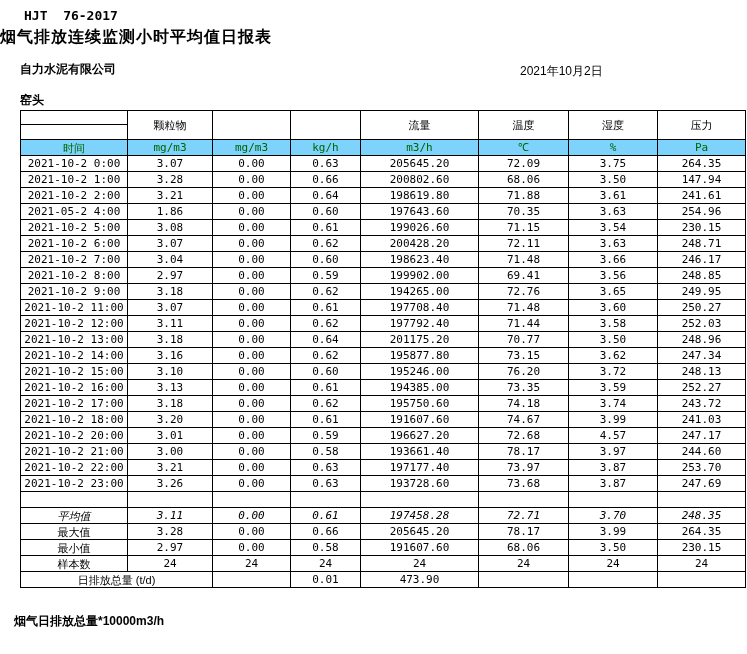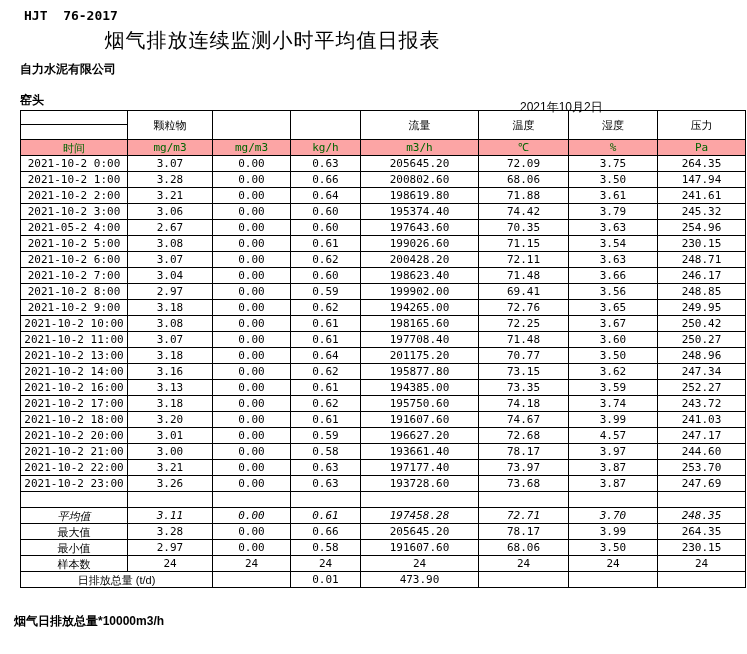--- a/index.html
+++ b/index.html
@@ -6,44 +6,44 @@
   body{
     width:747px;height:654px;background:#ffffff;position:relative;
     font-family:"Liberation Sans", sans-serif;color:#000;
   }
   .doc-code{
     position:absolute;top:8px;left:24px;
     font-family:"DejaVu Sans Mono", monospace;font-weight:bold;font-size:13px;
     white-space:pre;
   }
   .title{
-    position:absolute;top:27px;left:0;width:545px;text-align:center;
-    font-weight:normal;font-size:20px;letter-spacing:1px;
+    position:absolute;top:27px;left:0;width:545px;
+    font-weight:bold;font-size:16px;letter-spacing:1px;
   }
   .company{position:absolute;top:61px;left:20px;font-weight:bold;font-size:12px;}
   .station{position:absolute;top:92px;left:20px;font-weight:bold;font-size:12px;}
-  .report-date{position:absolute;top:63px;left:520px;font-size:12px;margin-top:36px;}
+  .report-date{position:absolute;top:63px;left:520px;font-size:12px;}
 
   table#report-table{
     position:absolute;top:110px;left:20px;width:725px;
     border-collapse:collapse;table-layout:fixed;
     font-family:"DejaVu Sans Mono", monospace;
   }
   #report-table td{
     border:1px solid #000;padding:0;text-align:center;vertical-align:middle;
     font-size:11px;height:15px;line-height:14px;overflow:hidden;white-space:nowrap;
   }
   tr.group-header td{
     height:28px;font-size:12px;font-family:"Liberation Sans", sans-serif;
   }
   td.time-split{padding:0;vertical-align:top;}
   td.time-split .half-top{height:13px;border-bottom:1px solid #000;}
   td.time-split .half-bottom{height:14px;}
   tr.unit-row td{
-    background:#fca5a5;color:#006400;height:16px;line-height:16px;
+    background:#7dd3fc;color:#006400;height:16px;line-height:16px;
     border-bottom:2px solid #00a000;font-size:11px;
   }
   tr.unit-row td.time-head{font-size:12px;font-family:"Liberation Sans", sans-serif;}
   tr.spacer-row td{height:13px;}
   tr.summary-row td{font-family:"DejaVu Sans Mono", monospace;}
   tr.summary-row td.summary-label{font-family:"Liberation Sans", sans-serif;font-size:12px;}
   tr.summary-first td{border-top:2px solid #000;font-style:italic;}
   tr.daily-total-row td{border-top:2px solid #000;border-bottom:2px solid #000;}
   tr.daily-total-row td.daily-label{
     text-align:left;padding-left:3px;font-family:"Liberation Sans", sans-serif;font-size:12px;
@@ -122,32 +122,22 @@
         <td>2021-10-2 2:00</td>
         <td>3.21</td>
         <td>0.00</td>
         <td>0.64</td>
         <td>198619.80</td>
         <td>71.88</td>
         <td>3.61</td>
         <td>241.61</td>
       </tr>
       <tr>
-        <td>2021-10-2 3:00</td>
-        <td>3.06</td>
-        <td>0.00</td>
-        <td>0.60</td>
-        <td>195374.40</td>
-        <td>74.42</td>
-        <td>3.79</td>
-        <td>245.32</td>
-      </tr>
-      <tr>
         <td>2021-05-2 4:00</td>
-        <td>2.67</td>
+        <td>1.86</td>
         <td>0.00</td>
         <td>0.60</td>
         <td>197643.60</td>
         <td>70.35</td>
         <td>3.63</td>
         <td>254.96</td>
       </tr>
       <tr>
         <td>2021-10-2 5:00</td>
         <td>3.08</td>
@@ -192,38 +182,38 @@
         <td>2021-10-2 9:00</td>
         <td>3.18</td>
         <td>0.00</td>
         <td>0.62</td>
         <td>194265.00</td>
         <td>72.76</td>
         <td>3.65</td>
         <td>249.95</td>
       </tr>
       <tr>
-        <td>2021-10-2 10:00</td>
-        <td>3.08</td>
-        <td>0.00</td>
-        <td>0.61</td>
-        <td>198165.60</td>
-        <td>72.25</td>
-        <td>3.67</td>
-        <td>250.42</td>
-      </tr>
-      <tr>
         <td>2021-10-2 11:00</td>
         <td>3.07</td>
         <td>0.00</td>
         <td>0.61</td>
         <td>197708.40</td>
         <td>71.48</td>
         <td>3.60</td>
         <td>250.27</td>
+      </tr>
+      <tr>
+        <td>2021-10-2 12:00</td>
+        <td>3.11</td>
+        <td>0.00</td>
+        <td>0.62</td>
+        <td>197792.40</td>
+        <td>71.44</td>
+        <td>3.58</td>
+        <td>252.03</td>
       </tr>
       <tr>
         <td>2021-10-2 13:00</td>
         <td>3.18</td>
         <td>0.00</td>
         <td>0.64</td>
         <td>201175.20</td>
         <td>70.77</td>
         <td>3.50</td>
         <td>248.96</td>
@@ -232,20 +222,30 @@
         <td>2021-10-2 14:00</td>
         <td>3.16</td>
         <td>0.00</td>
         <td>0.62</td>
         <td>195877.80</td>
         <td>73.15</td>
         <td>3.62</td>
         <td>247.34</td>
       </tr>
       <tr>
+        <td>2021-10-2 15:00</td>
+        <td>3.10</td>
+        <td>0.00</td>
+        <td>0.60</td>
+        <td>195246.00</td>
+        <td>76.20</td>
+        <td>3.72</td>
+        <td>248.13</td>
+      </tr>
+      <tr>
         <td>2021-10-2 16:00</td>
         <td>3.13</td>
         <td>0.00</td>
         <td>0.61</td>
         <td>194385.00</td>
         <td>73.35</td>
         <td>3.59</td>
         <td>252.27</td>
       </tr>
       <tr>

